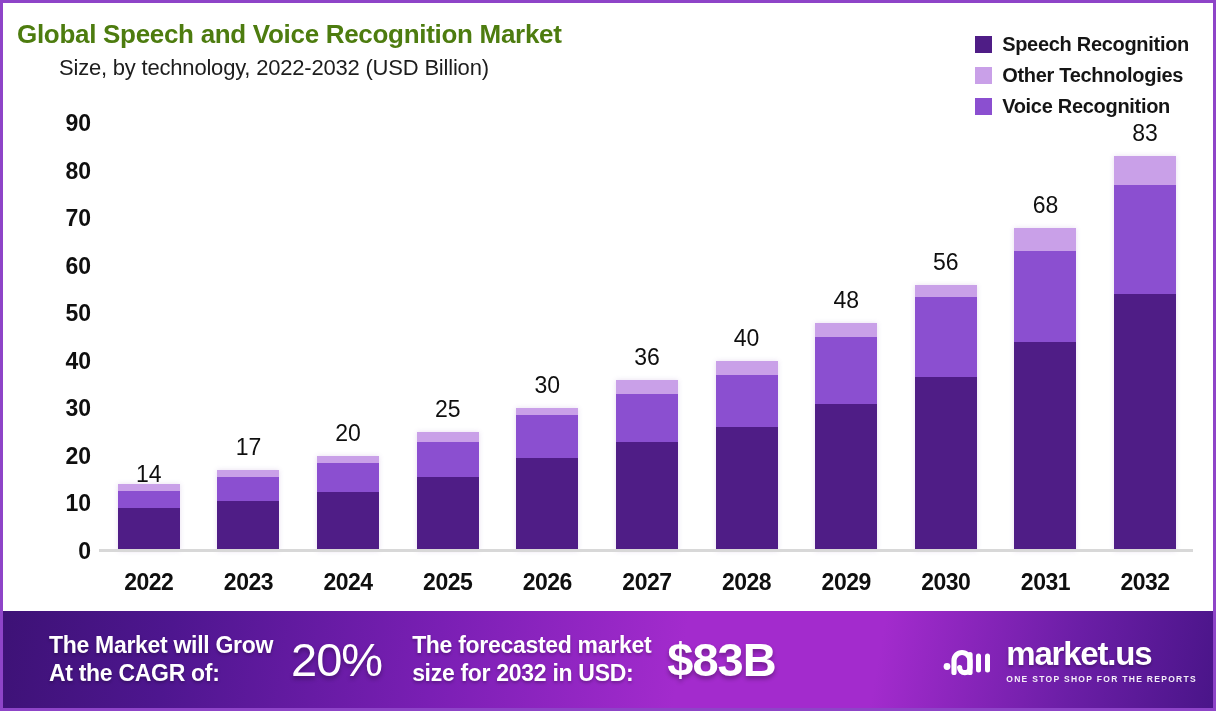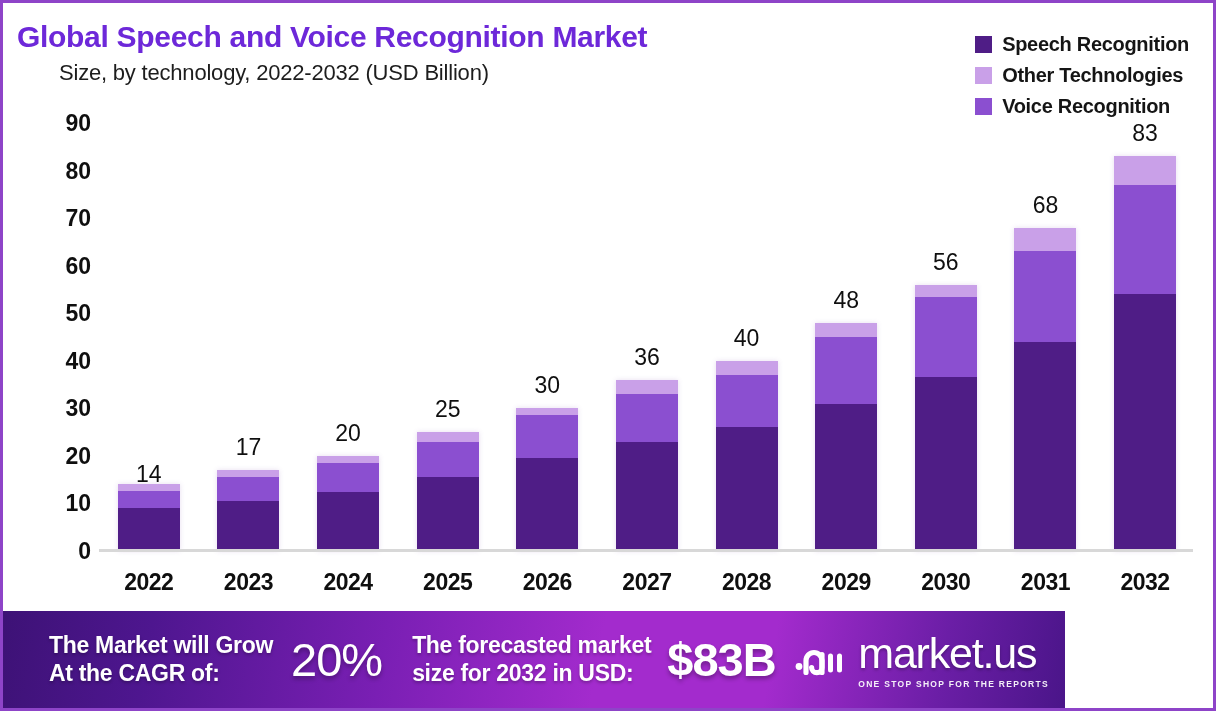--- a/index.html
+++ b/index.html
@@ -13,21 +13,21 @@
     position: relative;
     width: 1216px; height: 711px;
     background: #ffffff;
     border: 3px solid #8e44c8;
     overflow: hidden;
   }
 
   
   #header { position: absolute; left: 14px; top: 18px; width: 780px; }
   #chart-title {
-    font-size: 30px; font-weight: bold; color: #6d28d9;
+    font-size: 26px; font-weight: bold; color: #4d7c0f;
     letter-spacing: -0.3px; line-height: 1.05;
     white-space: nowrap;
   }
   #chart-subtitle {
     font-size: 22px; color: #1d1d1d; margin-top: 7px;
     margin-left: 42px; letter-spacing: -0.2px; white-space: nowrap;
   }
 
   
   #legend {
@@ -88,21 +88,21 @@
     display: flex; align-items: center; justify-content: space-around;
   }
   .x-tick {
     width: 62px; text-align: center;
     font-size: 23px; font-weight: bold; color: #0f0f0f;
     letter-spacing: -0.5px;
   }
 
   
   #banner {
-    position: absolute; left: 0; bottom: 0; width: 1062px; height: 97px;
+    position: absolute; left: 0; bottom: 0; width: 1210px; height: 97px;
     display: flex; align-items: center;
     background: linear-gradient(100deg,
                 #3d1276 0%, #4e168f 14%, #7a1fb4 36%,
                 #a32bcd 56%, #a32bcd 72%, #6b1ea6 88%, #4a1589 100%);
     overflow: hidden;
   }
   .banner-block { display: flex; align-items: center; }
   .banner-caption {
     font-size: 23px; font-weight: bold; color: #ffffff;
     line-height: 1.18; letter-spacing: -0.3px;
@@ -119,21 +119,21 @@
 
   
   #logo-block {
     position: absolute; right: 16px; top: 50%;
     transform: translateY(-50%);
     display: flex; align-items: center; gap: 9px;
   }
   #logo-mark { width: 56px; height: 40px; flex: none; }
   #logo-text-wrap { display: flex; flex-direction: column; }
   #logo-wordmark {
-    font-size: 43px; font-weight: normal; color: #ffffff;
+    font-size: 33px; font-weight: bold; color: #ffffff;
     letter-spacing: -1.2px; line-height: 1;
     text-shadow: 0 2px 3px rgba(0,0,0,0.28);
   }
   #logo-tagline {
     font-size: 8.5px; font-weight: bold; color: #ffffff;
     letter-spacing: 1.3px; margin-top: 4px; opacity: 0.93;
   }
 </style>
 </head>
 <body>

